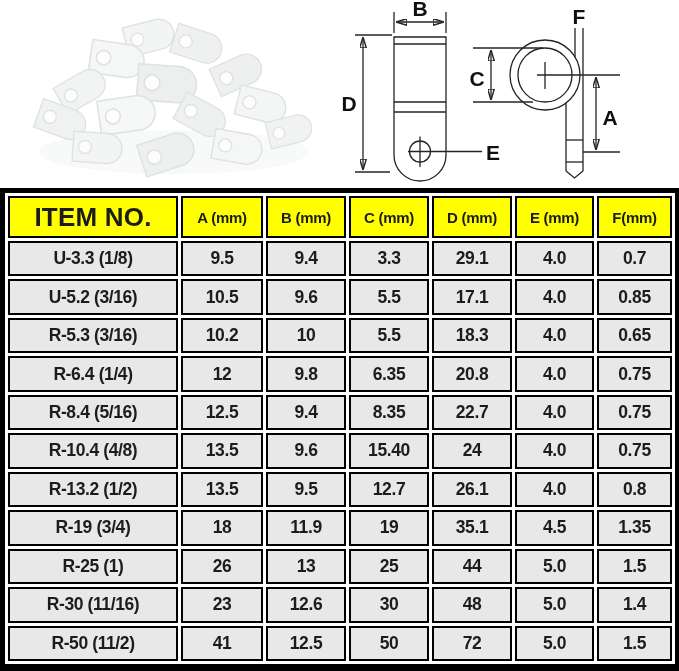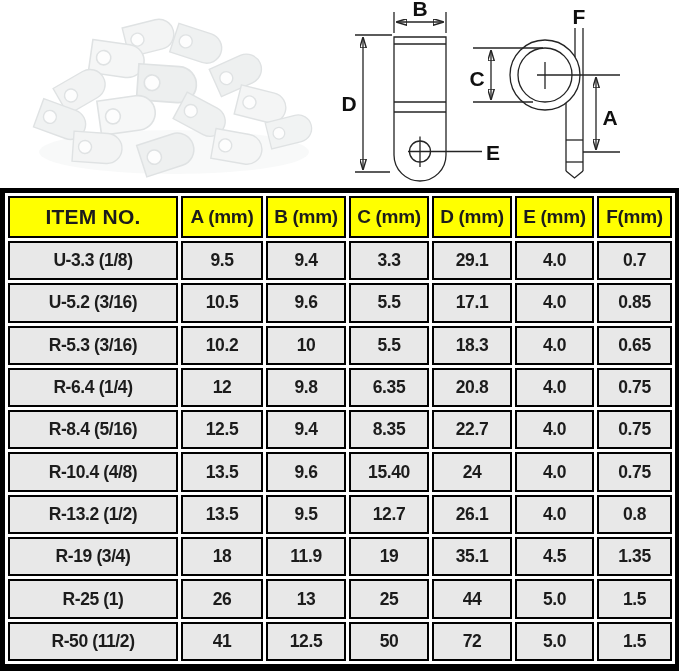--- a/index.html
+++ b/index.html
@@ -30,25 +30,25 @@
     border-collapse:separate;border-spacing:3px;
     background:#fff;
     border-style:solid;
     border-color:var(--c-border,#000);
     border-width:5px 4px 7px 5px;
   }
   table.spec th{
     background:var(--c-header-bg,#ffff00);
     border:2px solid var(--c-border,#000);
     color:var(--c-text,#111);
-    font-size:19px;font-weight:bold;
+    font-size:15px;font-weight:bold;
     height:38px;text-align:center;
     letter-spacing:-0.3px;padding:0;
   }
-  table.spec th.item-col{font-size:21px;letter-spacing:0.2px;}
+  table.spec th.item-col{font-size:26px;letter-spacing:0.2px;}
   table.spec td{
     background:var(--c-row-bg,#e8e8e8);
     border:2px solid var(--c-border,#000);
     color:var(--c-text,#1c1c1c);
     font-size:17.5px;font-weight:bold;
     text-align:center;vertical-align:middle;
     letter-spacing:-0.4px;padding:0;
   }
 </style>
 </head>
@@ -272,20 +272,29 @@
         <tr>
           <td>R-25 (1)</td>
           <td>26</td>
           <td>13</td>
           <td>25</td>
           <td>44</td>
           <td>5.0</td>
           <td>1.5</td>
         </tr>
         <tr>
+          <td>R-30 (11/16)</td>
+          <td>23</td>
+          <td>12.6</td>
+          <td>30</td>
+          <td>48</td>
+          <td>5.0</td>
+          <td>1.4</td>
+        </tr>
+        <tr>
           <td>R-50 (11/2)</td>
           <td>41</td>
           <td>12.5</td>
           <td>50</td>
           <td>72</td>
           <td>5.0</td>
           <td>1.5</td>
         </tr>
       </tbody>
   </table>

